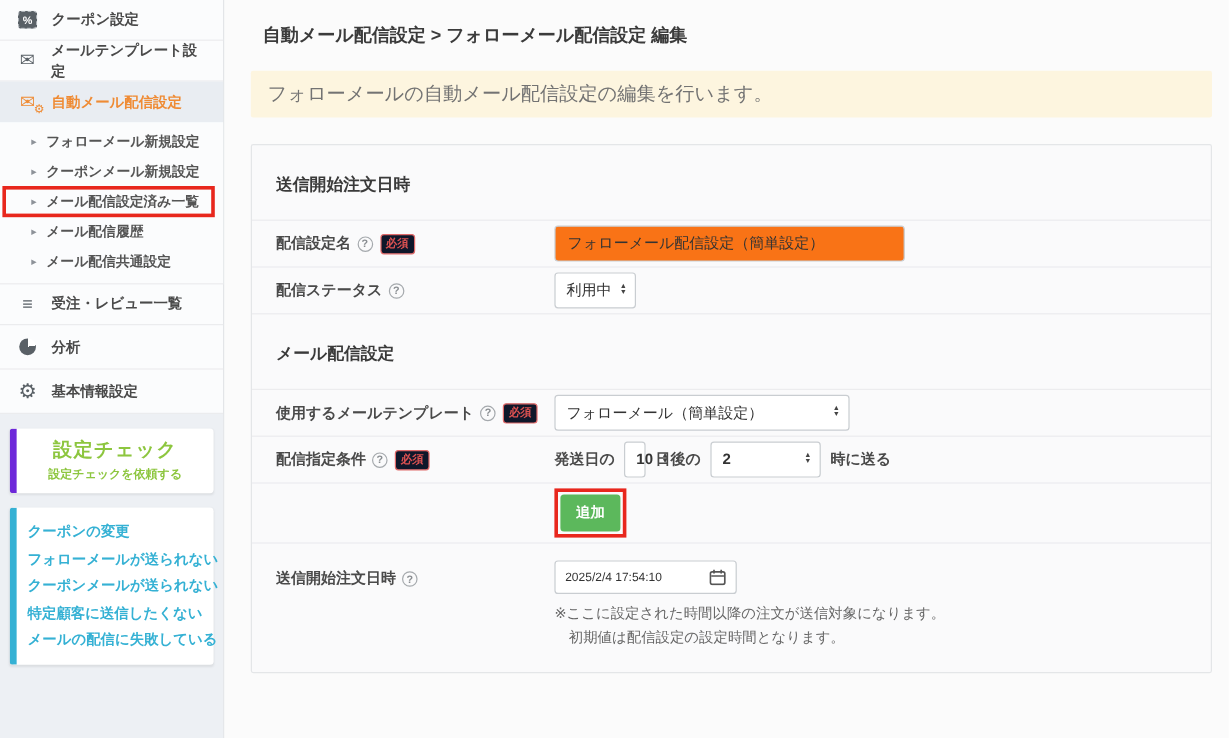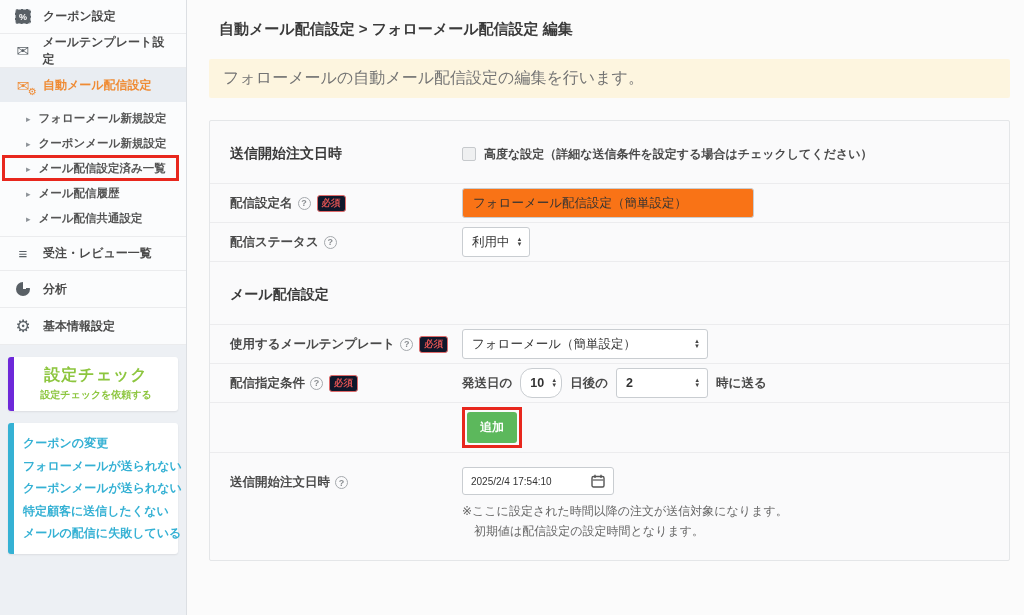--- a/index.html
+++ b/index.html
@@ -44,21 +44,21 @@
   .req-badge { border:1px solid #e06a6a; color:#dd5252; background:#0f172a; font-size:9.5px; font-weight:bold; padding:1px 4px; border-radius:3px; margin-left:6px; }
   .checkbox { width:14px; height:14px; background:#eff0f1; border:1px solid #c6c9cc; border-radius:2px; margin-right:8px; cursor:pointer; }
   .check-wrap { display:flex; align-items:center; font-size:12px; font-weight:bold; color:#4a4a4a; }
   .text-input { height:30px; border:1px solid #c9cdd1; border-radius:3px; background:#f97316; font-size:12.5px; color:#333; padding:0 10px; display:flex; align-items:center; cursor:text; }
   .w-name { width:292px; }
   .select { height:30px; border:1px solid #c9cdd1; border-radius:3px; background:#fff; display:inline-flex; align-items:center; justify-content:space-between; padding:0 7px 0 9px; font-size:12.5px; color:#333; cursor:pointer; }
   .updown { display:flex; flex-direction:column; align-items:center; margin-left:7px; }
   .updown span { font-size:6px; line-height:5px; color:#444; }
   .w-status { min-width:64px; }
   .w-template { width:246px; }
-  .w-days { width:42px;border-radius:12px; }
+  .w-days { width:18px; }
   .w-hours { width:92px; }
   .inline-cond { display:flex; align-items:center; gap:8px; font-size:12.5px; font-weight:bold; color:#4a4a4a; }
   .red-box-btn { display:inline-block; border:3px solid #e8271d; padding:2px; }
   .btn-add { background:#5cb85c; color:#fff; border:none; border-radius:3px; font-size:12px; font-weight:bold; padding:7px 13px; cursor:pointer; }
   .start-col { display:flex; flex-direction:column; }
   .date-input { width:152px; height:28px; border:1px solid #c9cdd1; border-radius:3px; background:#fff; font-size:10px; color:#333; padding:0 8px; display:flex; align-items:center; justify-content:space-between; cursor:text; }
   .note { font-size:12px; color:#666; line-height:1.65; margin-top:7px; }
   .note .l2 { padding-left:12px; }
   .frow.start-row { align-items:flex-start; padding-top:14px; padding-bottom:18px; }
   .frow.start-row .label-col { padding-top:7px; }
@@ -157,24 +157,20 @@
     <div class="breadcrumb">自動メール配信設定 &gt; フォローメール配信設定 編集</div>
 
     <div class="banner">フォローメールの自動メール配信設定の編集を行います。</div>
 
     <div class="card">
 
       <div class="frow header noline">
         <div class="label-col">
             <span class="sec-title">送信開始注文日時</span>
           </div>
-        <div class="check-wrap">
-          <span class="checkbox"></span>
-          <span>高度な設定（詳細な送信条件を設定する場合はチェックしてください）</span>
-        </div>
       </div>
 
       <div class="frow">
         <div class="label-col">
           <span>配信設定名</span>
           <span class="help-ico">?</span>
           <span class="req-badge">必須</span>
         </div>
         <div class="text-input w-name">
           <span>フォローメール配信設定（簡単設定）</span>

